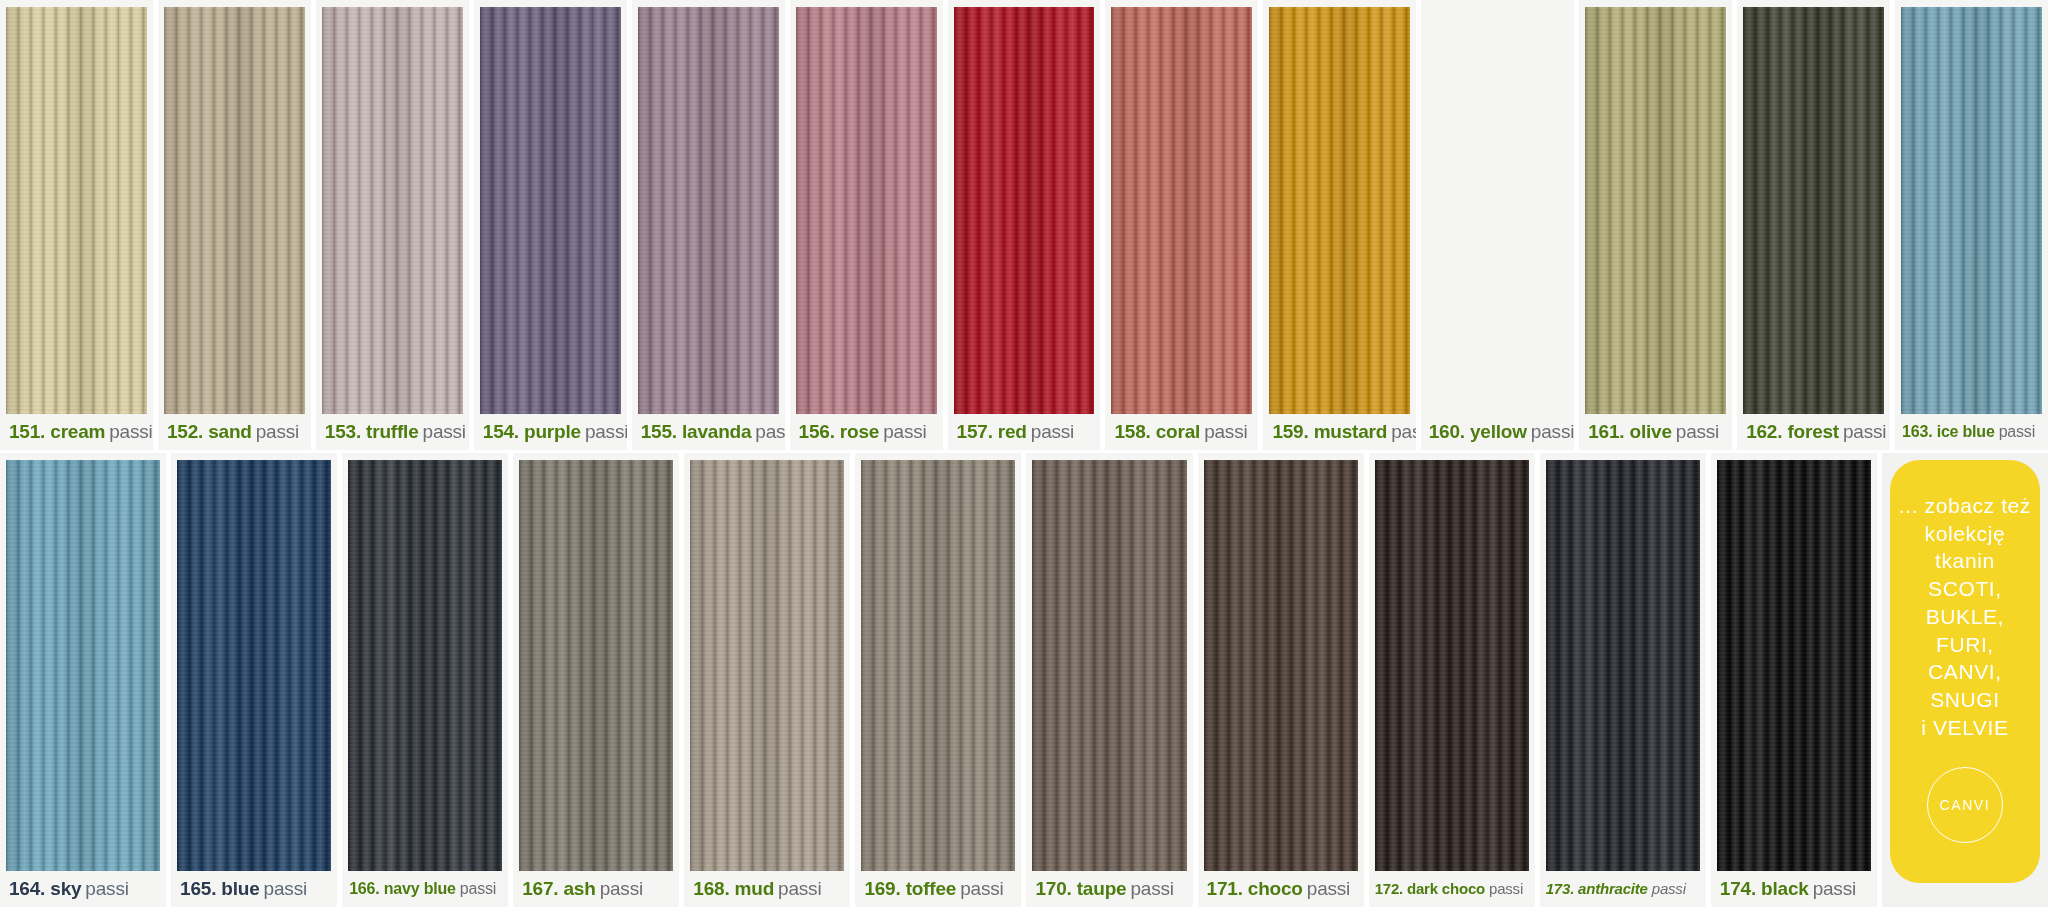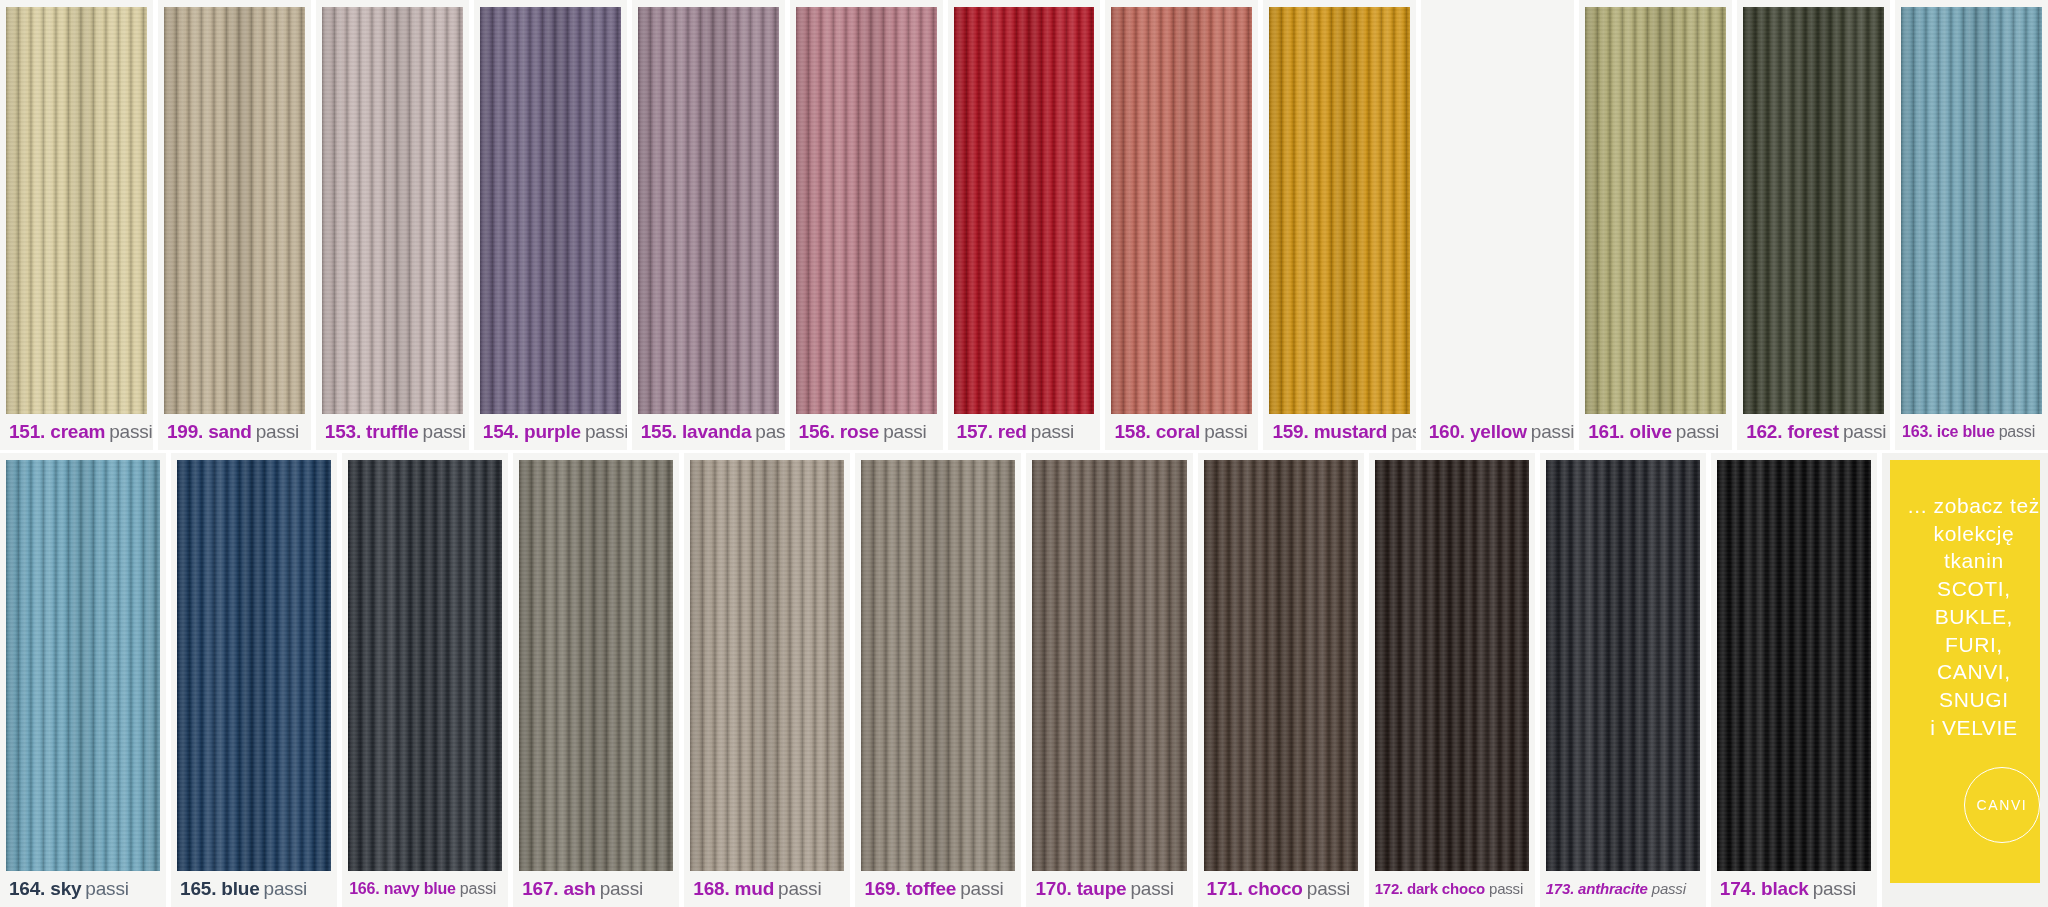--- a/index.html
+++ b/index.html
@@ -97,21 +97,21 @@
     line-height: 36px;
     padding: 0 0 0 9px;
     white-space: nowrap;
     color: #3b3b42;
     font-size: 19px;
     letter-spacing: -0.2px;
     overflow: hidden;
   }
   .swatch-label .code {
     font-weight: 700;
-    color: #a21caf;
+    color: #4d7c0f;
   }
   .swatch-label .brand {
     font-weight: 400;
     color: #6d6d74;
     margin-left: 4px;
     margin-top: 10px;
   }
   
   .swatch-label.tight { font-size: 16px; padding-left: 7px; }
   .swatch-label.tighter { font-size: 15px; padding-left: 6px; }
@@ -130,24 +130,25 @@
     align-items: stretch;
     justify-content: center;
     overflow: hidden;
   }
   .promo-inner {
     margin: 7px 8px 24px 8px;
     flex: 1 1 auto;
     background: #f5d626;
     display: flex;
     flex-direction: column;
-    align-items: flex-end;
+    align-items: center;
     justify-content: flex-start;
     padding-top: 32px;
     box-sizing: border-box;
+    border-radius: 30px;
   }
   .promo-text {
     color: #ffffff;
     text-align: center;
     font-size: 21px;
     line-height: 1.32;
     letter-spacing: 0.6px;
     font-weight: 300;
     white-space: pre-line;
   }
@@ -173,21 +174,21 @@
 
 <div id="catalogue">
 
   <div class="swatch-row row-1" id="row-1">
       <div class="swatch-card" style="flex: 1 1 0px;">
         <div class="swatch-fabric" style="background-color: rgb(217, 205, 158);"></div>
         <div class="swatch-label"><span class="code">151. cream</span><span class="brand">passi</span></div>
       </div>
       <div class="swatch-card" style="flex: 1 1 0px;">
         <div class="swatch-fabric" style="background-color: rgb(189, 174, 146);"></div>
-        <div class="swatch-label"><span class="code">199. sand</span><span class="brand">passi</span></div>
+        <div class="swatch-label"><span class="code">152. sand</span><span class="brand">passi</span></div>
       </div>
       <div class="swatch-card" style="flex: 1 1 0px;">
         <div class="swatch-fabric" style="background-color: rgb(194, 178, 176);"></div>
         <div class="swatch-label"><span class="code">153. truffle</span><span class="brand">passi</span></div>
       </div>
       <div class="swatch-card" style="flex: 1 1 0px;">
         <div class="swatch-fabric" style="background-color: rgb(107, 95, 126);"></div>
         <div class="swatch-label"><span class="code">154. purple</span><span class="brand">passi</span></div>
       </div>
       <div class="swatch-card" style="flex: 1 1 0px;">

